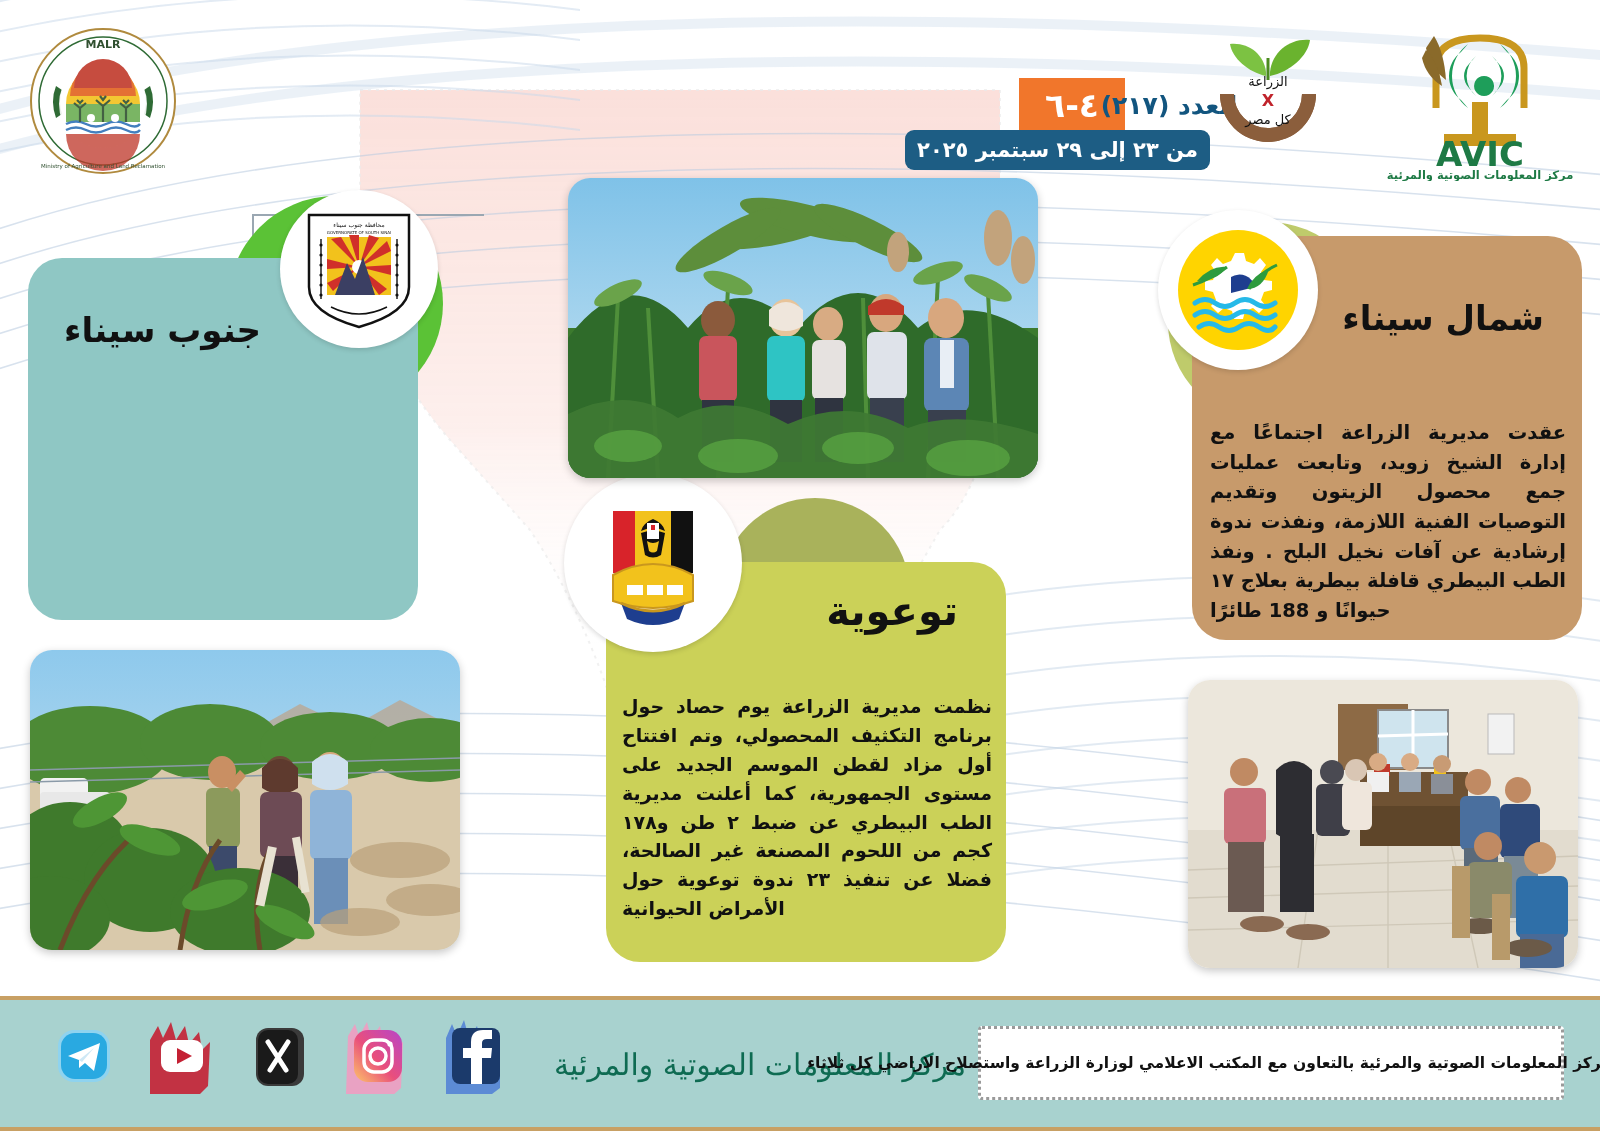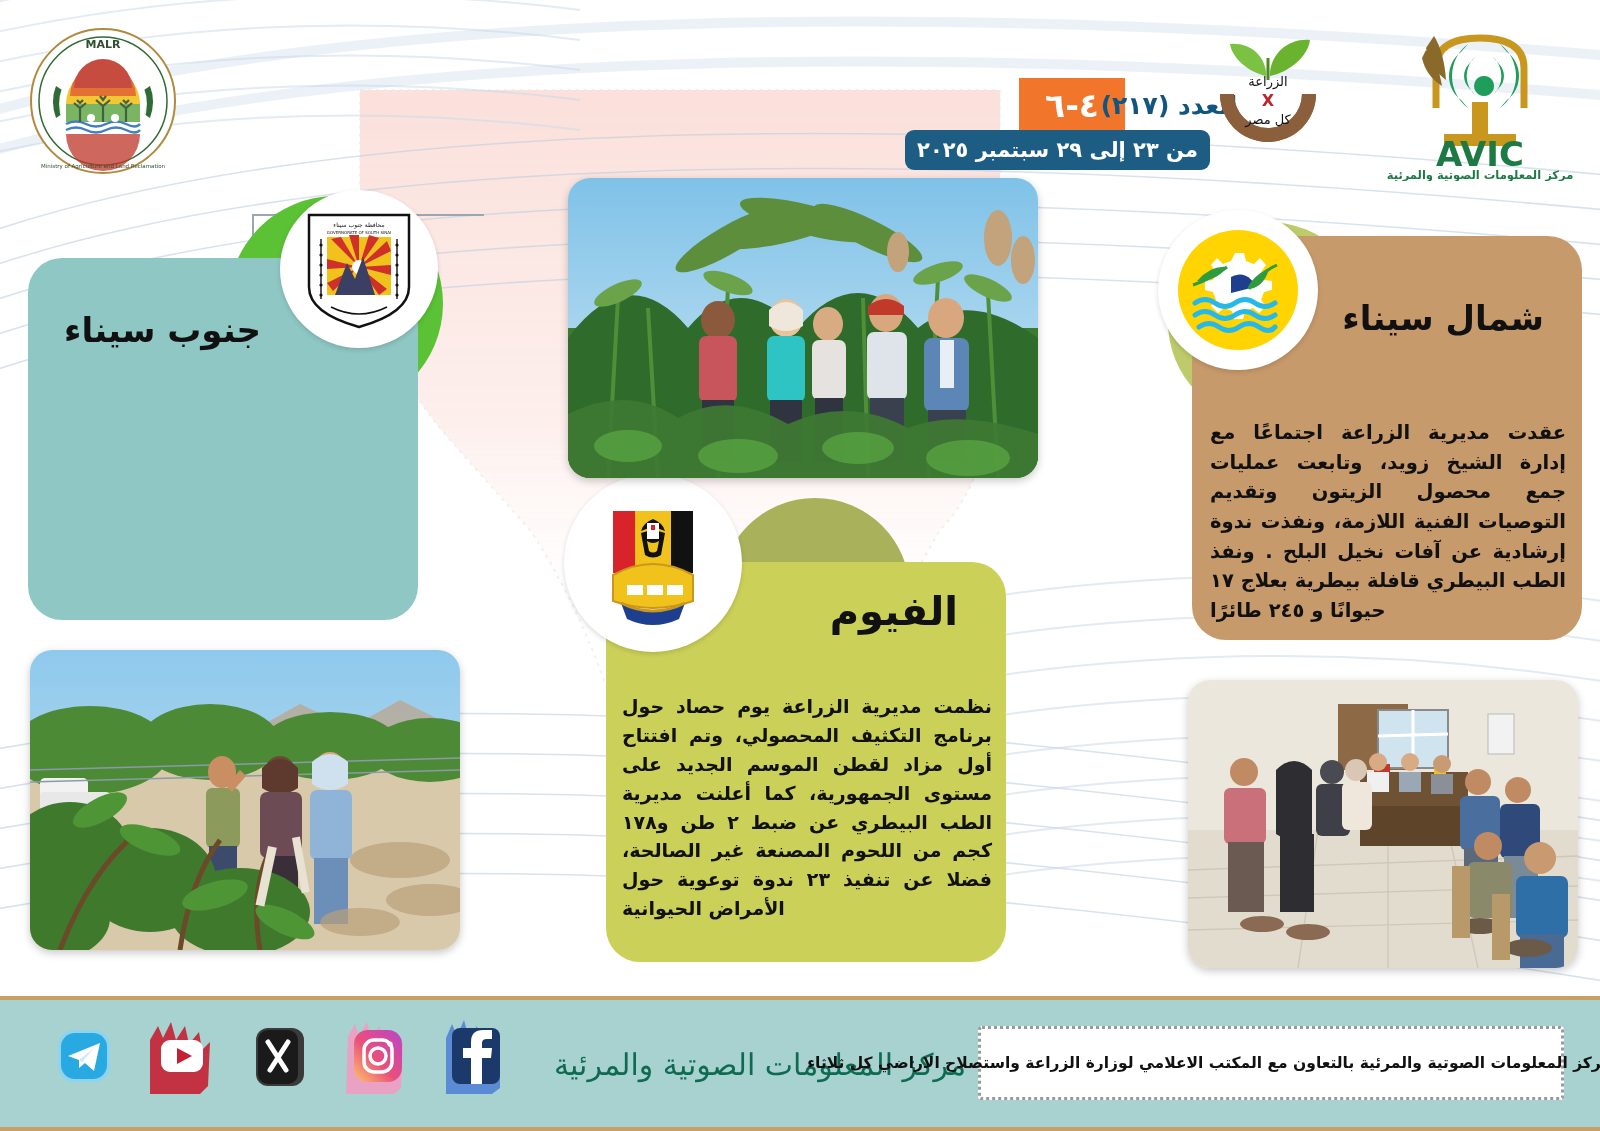--- a/index.html
+++ b/index.html
@@ -316,21 +316,21 @@
           <circle cx="96" cy="88" r="1.6"></circle>
       </g>
     </svg>
   </div>
 </div>
 
 <div class="card" id="card-north">
   <div class="accent-blob"></div>
   <div class="card-body"></div>
   <div class="card-title">شمال سيناء</div>
-  <div class="card-text">عقدت مديرية الزراعة اجتماعًا مع إدارة الشيخ زويد، وتابعت عمليات جمع محصول الزيتون وتقديم التوصيات الفنية اللازمة، ونفذت ندوة إرشادية عن آفات نخيل البلح . ونفذ الطب البيطري قافلة بيطرية بعلاج ١٧ حيوانًا و ٢٤٥ طائرًا</div>
+  <div class="card-text">عقدت مديرية الزراعة اجتماعًا مع إدارة الشيخ زويد، وتابعت عمليات جمع محصول الزيتون وتقديم التوصيات الفنية اللازمة، ونفذت ندوة إرشادية عن آفات نخيل البلح . ونفذ الطب البيطري قافلة بيطرية بعلاج ١٧ حيوانًا و 188 طائرًا</div>
   <div class="emblem-disc">
     <svg width="130" height="130" viewBox="0 0 130 130">
       <circle cx="65" cy="65" r="60" fill="#FFD400"></circle>
       <path d="M62,28 l9,0 l2,8 l8,3 l6,-6 l6,7 l-5,7 l3,8 l8,1 l0,9 l-8,2 l-3,8 l5,6 l-7,7 l-6,-5 l-8,3 l-2,8 l-9,0 l-2,-8 l-8,-3 l-6,5 l-7,-7 l5,-6 l-3,-8 l-8,-2 l0,-9 l8,-1 l3,-8 l-5,-7 l6,-7 l6,6 l8,-3 Z" fill="#ffffff"></path>
       <path d="M58,52 a16,16 0 0,1 24,10 l-24,6 Z" fill="#1E3E8F"></path>
       <g stroke="#26B9E8" stroke-width="5" fill="none" stroke-linecap="round">
         <path d="M22,78 q10,-7 20,0 t20,0 t20,0 t20,0"></path>
         <path d="M22,90 q10,-7 20,0 t20,0 t20,0 t20,0"></path>
         <path d="M26,102 q10,-7 20,0 t20,0 t20,0 t16,0"></path>
       </g>
@@ -338,21 +338,21 @@
       <path d="M96,44 q-16,6 -22,20 q16,0 22,-20 Z" fill="#2E9B3E"></path>
       <path d="M20,60 q18,-6 34,-18" stroke="#2E9B3E" stroke-width="3" fill="none"></path>
       <path d="M104,40 q-18,8 -28,24" stroke="#2E9B3E" stroke-width="3" fill="none"></path>
     </svg>
   </div>
 </div>
 
 <div class="card" id="card-fayoum">
   <div class="accent-blob"></div>
   <div class="card-body"></div>
-  <div class="card-title">الفيوم</div>
+  <div class="card-title">توعوية</div>
   <div class="card-text">نظمت مديرية الزراعة يوم حصاد حول برنامج التكثيف المحصولي، وتم افتتاح أول مزاد لقطن الموسم الجديد على مستوى الجمهورية، كما أعلنت مديرية الطب البيطري عن ضبط ٢ طن و١٧٨ كجم من اللحوم المصنعة غير الصالحة، فضلا عن تنفيذ ٢٣ ندوة توعوية حول الأمراض الحيوانية</div>
   <div class="emblem-disc">
     <svg width="140" height="140" viewBox="0 0 140 140">
       <circle cx="70" cy="70" r="64" fill="#ffffff"></circle>
       <rect x="30" y="18" width="80" height="62" rx="6" fill="#F2C21C"></rect>
       <rect x="30" y="18" width="22" height="62" fill="#D8232A"></rect>
       <rect x="88" y="18" width="22" height="62" fill="#111111"></rect>
       <g fill="#111111">
         <path d="M70,26 q-10,4 -12,12 q6,-3 12,-3 q6,0 12,3 q-2,-8 -12,-12 Z"></path>
         <path d="M58,40 q12,-5 24,0 l-4,22 q-8,5 -16,0 Z"></path>

